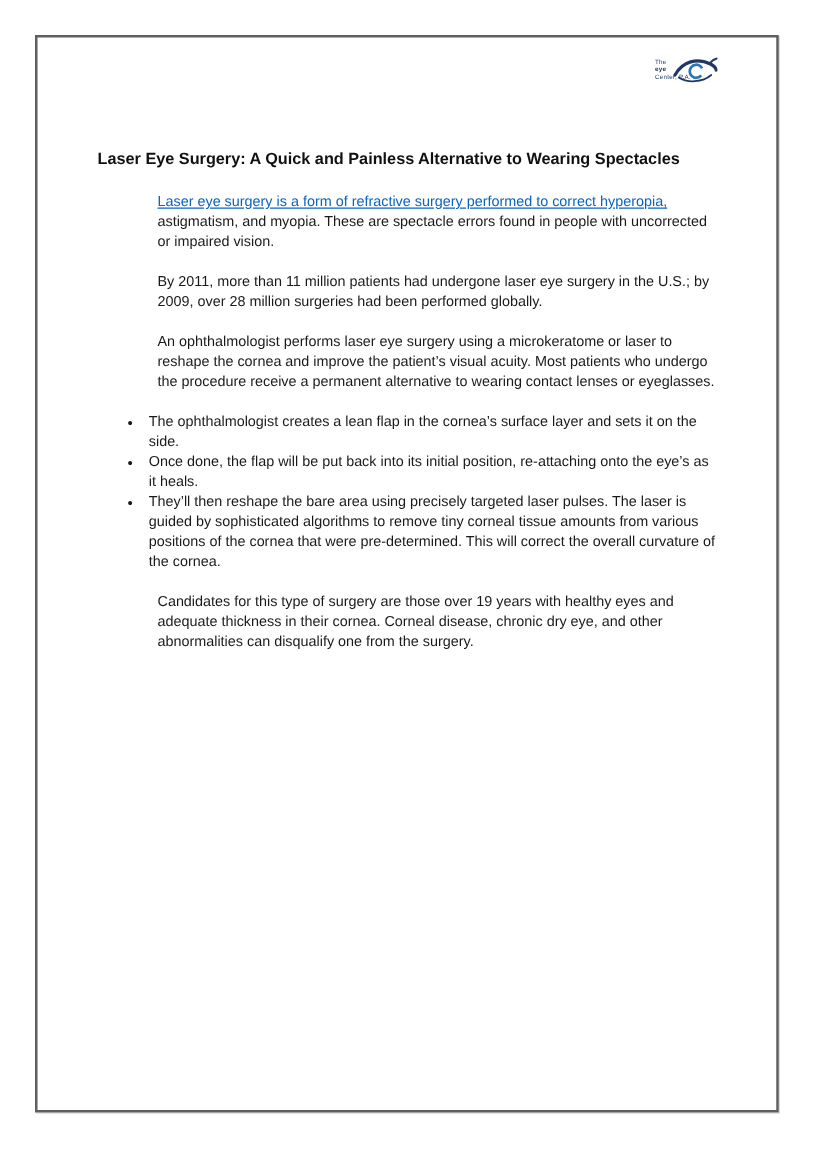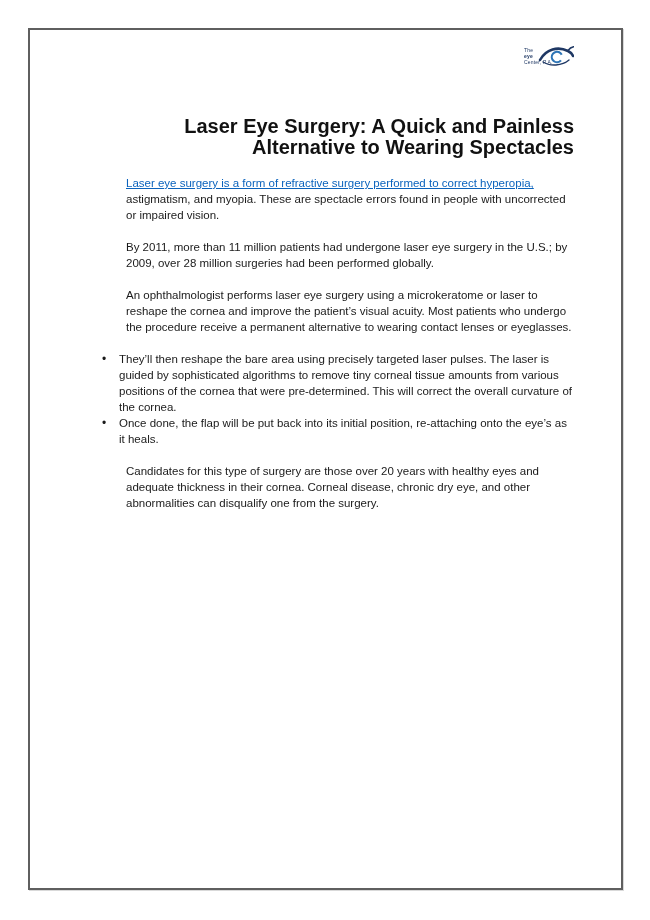--- a/index.html
+++ b/index.html
@@ -46,23 +46,23 @@
   }
   .logo-text .l2 { font-weight: bold; }
   .logo-text .l3 { white-space: nowrap; }
   .logo-eye {
     position: absolute; right: 0; top: 0;
     width: 36px; height: 24px;
   }
   
   .title {
     margin-top: 30px;
-    text-align: right;
+    text-align: left;
     font-weight: bold;
-    font-size: 20px;
+    font-size: 13px;
     line-height: 21px;
     color: #111111;
   }
   
   .body-text { margin-top: 17px; }
   p.para {
     font-size: 11.5px;
     line-height: 16px;
     margin-bottom: 16px;
     color: #1a1a1a;
@@ -119,25 +119,26 @@
       <div class="body-text">
 
         <p class="para"><a class="doc-link">Laser eye surgery is a form of refractive surgery performed to correct hyperopia,</a> <span>astigmatism, and myopia. These are spectacle errors found in people with uncorrected or impaired vision.</span></p>
 
         <p class="para">By 2011, more than 11 million patients had undergone laser eye surgery in the U.S.; by 2009, over 28 million surgeries had been performed globally.</p>
 
         <p class="para">An ophthalmologist performs laser eye surgery using a microkeratome or laser to reshape the cornea and improve the patient’s visual acuity. Most patients who undergo the procedure receive a permanent alternative to wearing contact lenses or eyeglasses.</p>
 
 
         <ul class="steps">
+          <li>The ophthalmologist creates a lean flap in the cornea’s surface layer and sets it on the side.</li>
+          <li>Once done, the flap will be put back into its initial position, re-attaching onto the eye’s as it heals.</li>
           <li>They’ll then reshape the bare area using precisely targeted laser pulses. The laser is guided by sophisticated algorithms to remove tiny corneal tissue amounts from various positions of the cornea that were pre-determined. This will correct the overall curvature of the cornea.</li>
-          <li>Once done, the flap will be put back into its initial position, re-attaching onto the eye’s as it heals.</li>
         </ul>
 
 
 
 
-        <p class="para">Candidates for this type of surgery are those over 20 years with healthy eyes and adequate thickness in their cornea. Corneal disease, chronic dry eye, and other abnormalities can disqualify one from the surgery.</p>
+        <p class="para">Candidates for this type of surgery are those over 19 years with healthy eyes and adequate thickness in their cornea. Corneal disease, chronic dry eye, and other abnormalities can disqualify one from the surgery.</p>
 
       </div>
     </div>
   </div>
 </div>
 
 </body></html>

